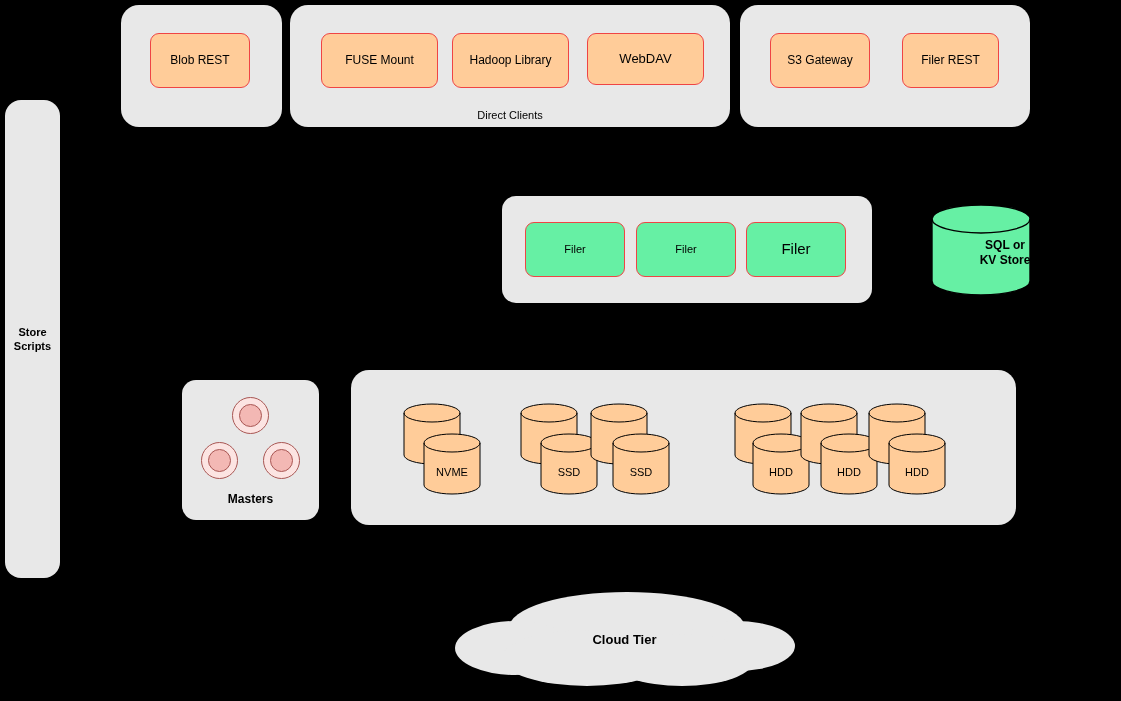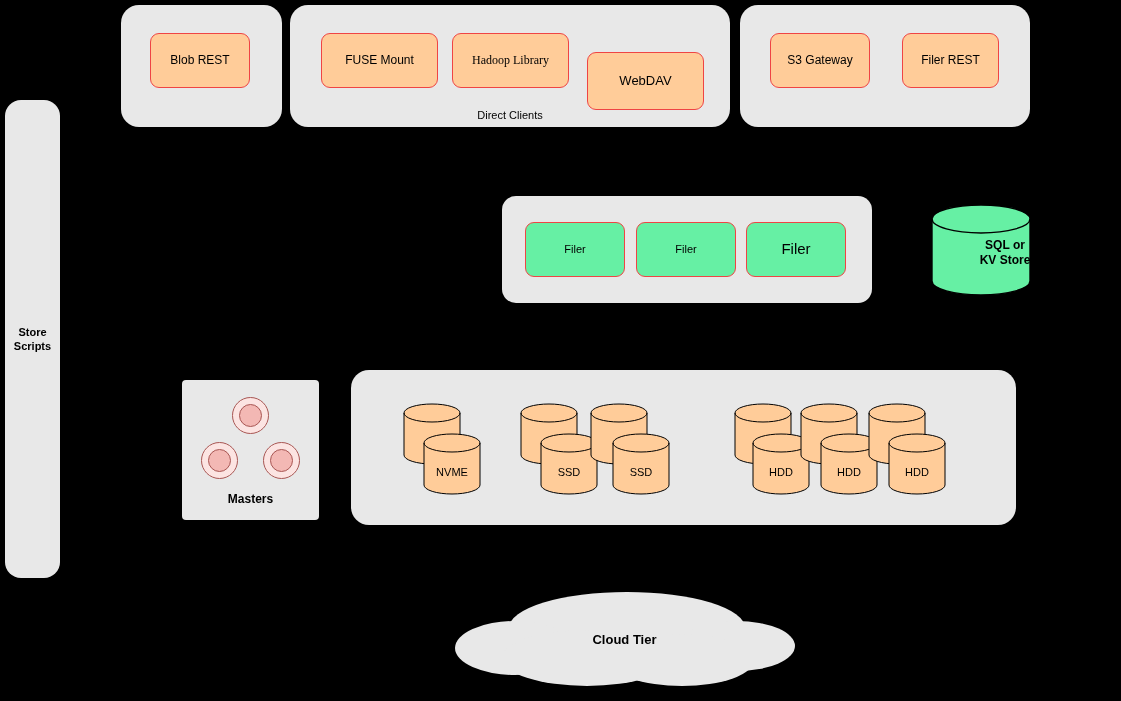--- a/index.html
+++ b/index.html
@@ -62,22 +62,22 @@
 <body>
 
 <div class="stage">
 
   <div class="panel" style="left:121px;top:5px;width:161px;height:122px;">
     <div class="node" style="left:29px;top:28px;width:100px;height:55px;">Blob REST</div>
   </div>
 
   <div class="panel" style="left:290px;top:5px;width:440px;height:122px;">
     <div class="node" style="left:22px;top:28px;width:117px;height:55px;margin-left:9px;">FUSE Mount</div>
-    <div class="node" style="left:162px;top:28px;width:117px;height:55px;font-family:Liberation Serif, serif;">Hadoop Library</div>
-    <div class="node fs13" style="left:297px;top:28px;width:117px;height:58px;margin-top:19px;">WebDAV</div>
+    <div class="node" style="left:162px;top:28px;width:117px;height:55px;">Hadoop Library</div>
+    <div class="node fs13" style="left:297px;top:28px;width:117px;height:52px;">WebDAV</div>
     <div class="caption">Direct Clients</div>
   </div>
 
   <div class="panel" style="left:740px;top:5px;width:290px;height:122px;">
     <div class="node" style="left:30px;top:28px;width:100px;height:55px;">S3 Gateway</div>
     <div class="node" style="left:162px;top:28px;width:97px;height:55px;text-align:center;">Filer REST</div>
   </div>
 
   <div class="admin-bar">Store Scripts</div>
 
@@ -88,21 +88,21 @@
   </div>
 
   <div class="sql-cyl">
     <svg width="100" height="92" viewBox="0 0 100 92">
       <path d="M1 15 A49 14 0 0 1 99 15 L99 77 A49 14 0 0 1 1 77 Z" fill="#66f0a4" stroke="#000" stroke-width="1.4"></path>
       <path d="M1 15 A49 14 0 0 0 99 15" fill="none" stroke="#000" stroke-width="1.4"></path>
     </svg>
     <div class="lbl">SQL or KV Store</div>
   </div>
 
-  <div class="panel" style="left:182px;top:380px;width:137px;height:140px;border-radius:4px;">
+  <div class="panel" style="left:182px;top:380px;width:137px;height:140px;border-radius:14px;">
     <div class="mcircle" style="left:50px;top:17px;">
       <div class="mcircle-inner"></div>
     </div>
     <div class="mcircle" style="left:19px;top:62px;">
       <div class="mcircle-inner"></div>
     </div>
     <div class="mcircle" style="left:81px;top:62px;">
       <div class="mcircle-inner"></div>
     </div>
     <div class="masters-label">Masters</div>

